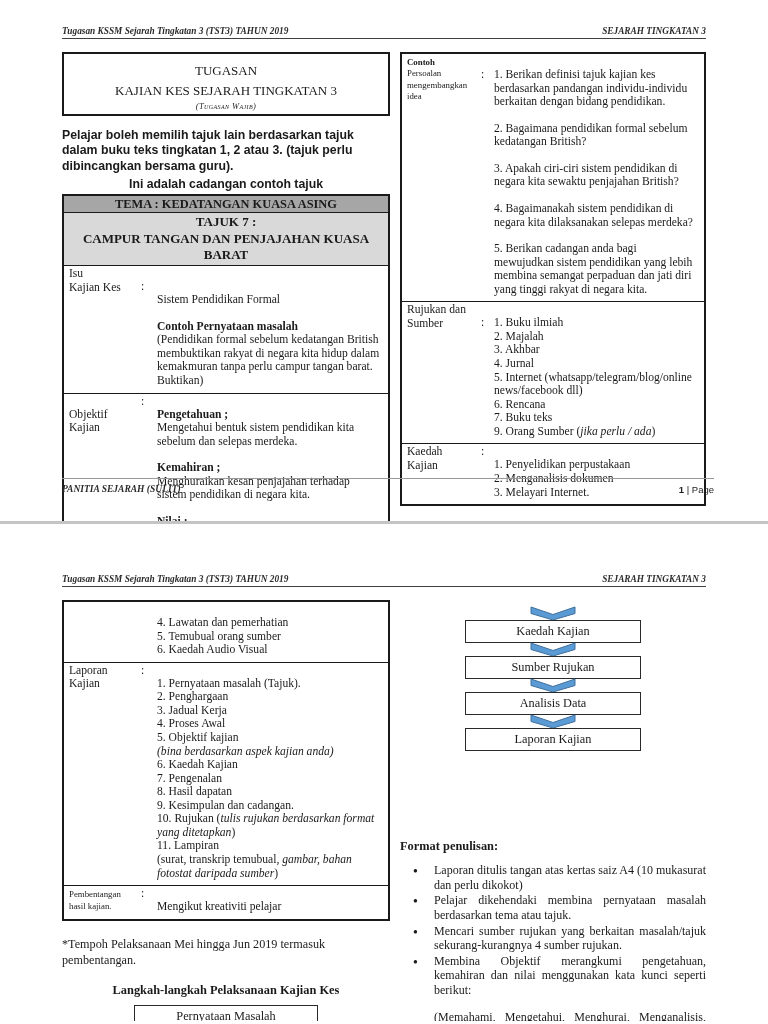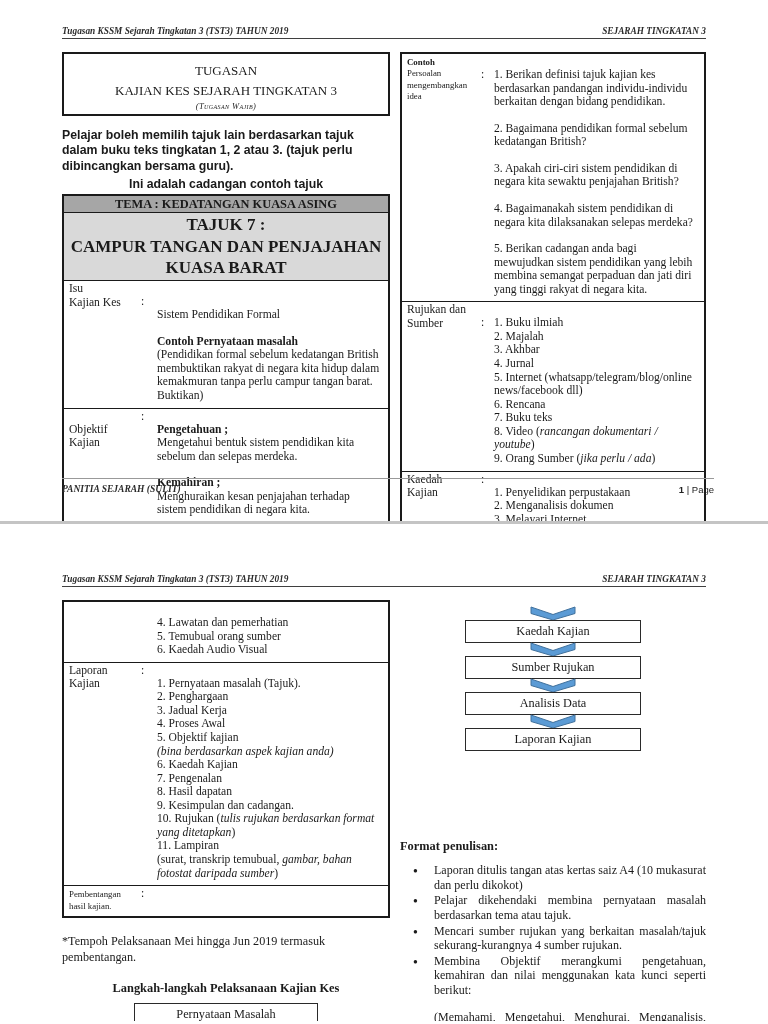--- a/index.html
+++ b/index.html
@@ -37,21 +37,21 @@
   .intro{font-family:"Liberation Sans",sans-serif;font-weight:bold;font-size:12.3px;
     line-height:1.28;margin:12px 0 2px 0;}
   .cadangan{font-family:"Liberation Sans",sans-serif;font-weight:bold;font-size:12.3px;
     text-align:center;margin:2px 0 3px 0;}
 
   
   .ttable{border:2px solid var(--table-border,#1a1a1a);font-size:11.6px;line-height:1.17;}
   .thead1{background:var(--tema-bg,#a6a6a6);font-weight:bold;text-align:center;
     font-size:12.4px;padding:1px 2px;}
   .thead2{background:var(--tajuk-bg,#d9d9d9);font-weight:bold;text-align:center;
-    font-size:17px;line-height:1.25;padding:1px 2px 2px;border-top:1.3px solid #1a1a1a;}
+    font-size:13px;line-height:1.25;padding:1px 2px 2px;border-top:1.3px solid #1a1a1a;}
   .trow{display:flex;border-top:1.3px solid #1a1a1a;}
   .trow.first{border-top:none;}
   .lbl{width:72px;flex:none;padding:1px 0 4px 5px;}
   .col-r .lbl{width:74px;}
   .lbl.shift{padding-top:14px;}
   .lbl-sm{font-size:8.8px;line-height:1.3;padding-top:3px;}
   .colc{width:16px;flex:none;padding-top:1px;}
   .col-r .colc{width:13px;}
   .colc.shift{padding-top:14px;}
   .valc{flex:1;padding:14px 7px 5px 0;}
@@ -172,21 +172,20 @@
           </div>
           <div class="colc shift">:</div>
           <div class="valc">
             <div>1. Buku ilmiah</div>
             <div>2. Majalah</div>
             <div>3. Akhbar</div>
             <div>4. Jurnal</div>
             <div>5. Internet (whatsapp/telegram/blog/online news/facebook dll)</div>
             <div>6. Rencana</div>
             <div>7. Buku teks</div>
-            <div><span>8. Video (</span><span class="it">rancangan dokumentari / youtube</span><span>)</span></div>
             <div><span>9. Orang Sumber (</span><span class="it">jika perlu / ada</span><span>)</span></div>
           </div>
         </div>
 
         <div class="trow">
           <div class="lbl">
             <div>Kaedah</div>
             <div>Kajian</div>
           </div>
           <div class="colc">:</div>
@@ -252,20 +251,23 @@
             <div><span>(surat, transkrip temubual,  </span><span class="it">gambar, bahan fotostat daripada sumber</span><span>)</span></div>
           </div>
         </div>
 
         <div class="trow">
           <div class="lbl lbl-sm">
             <div>Pembentangan</div>
             <div>hasil kajian.</div>
           </div>
           <div class="colc">:</div>
+          <div class="valc">
+            <div>Mengikut kreativiti pelajar</div>
+          </div>
         </div>
       </div>
 
       <p class="tempoh">*Tempoh Pelaksanaan Mei hingga Jun 2019 termasuk pembentangan.</p>
       <div class="langkah-h">Langkah-langkah Pelaksanaan Kajian Kes</div>
 
       <div class="flow">
         <div class="fbox">Pernyataan Masalah</div>
         <div class="farrow"><svg width="46" height="15" viewBox="0 0 46 15">
               <polygon points="1,1 23,8.5 45,1 45,7.5 23,14 1,7.5" style="fill:var(--flow-arrow,#5b9bd5);stroke:var(--flow-arrow-edge,#41719c);stroke-width:1"></polygon>

